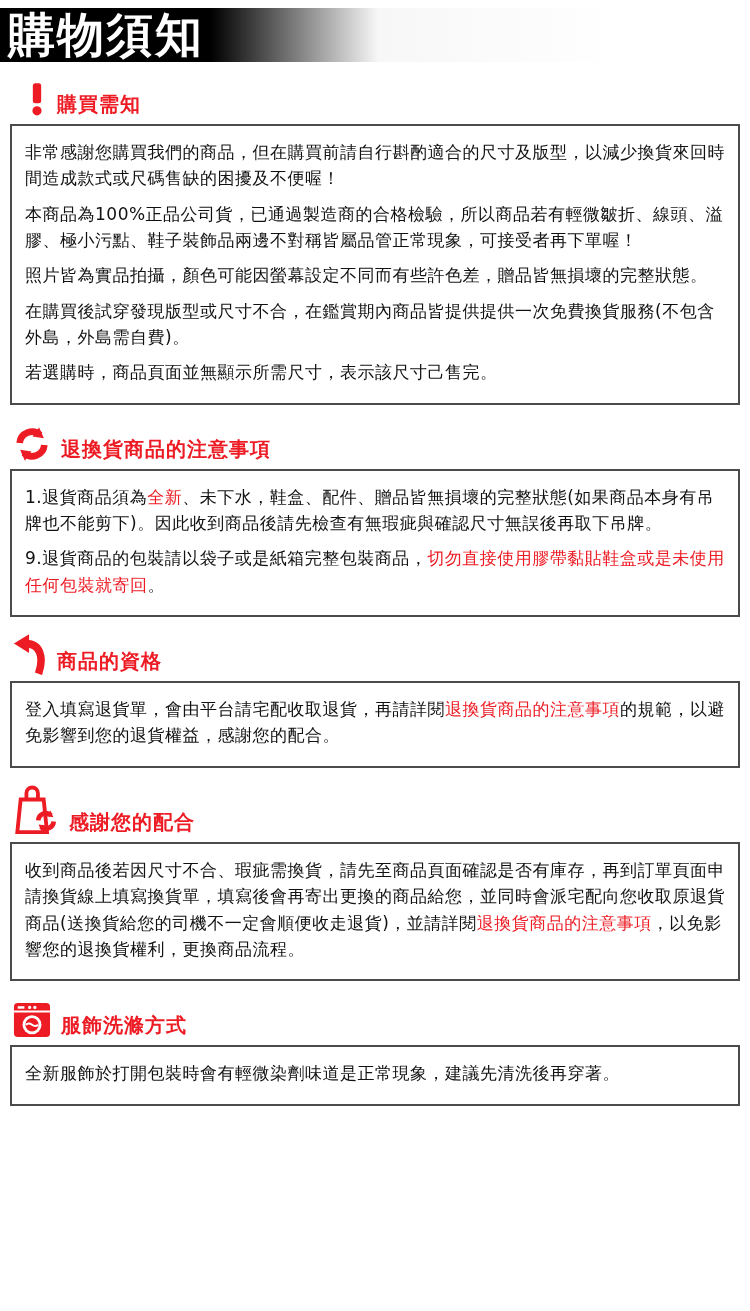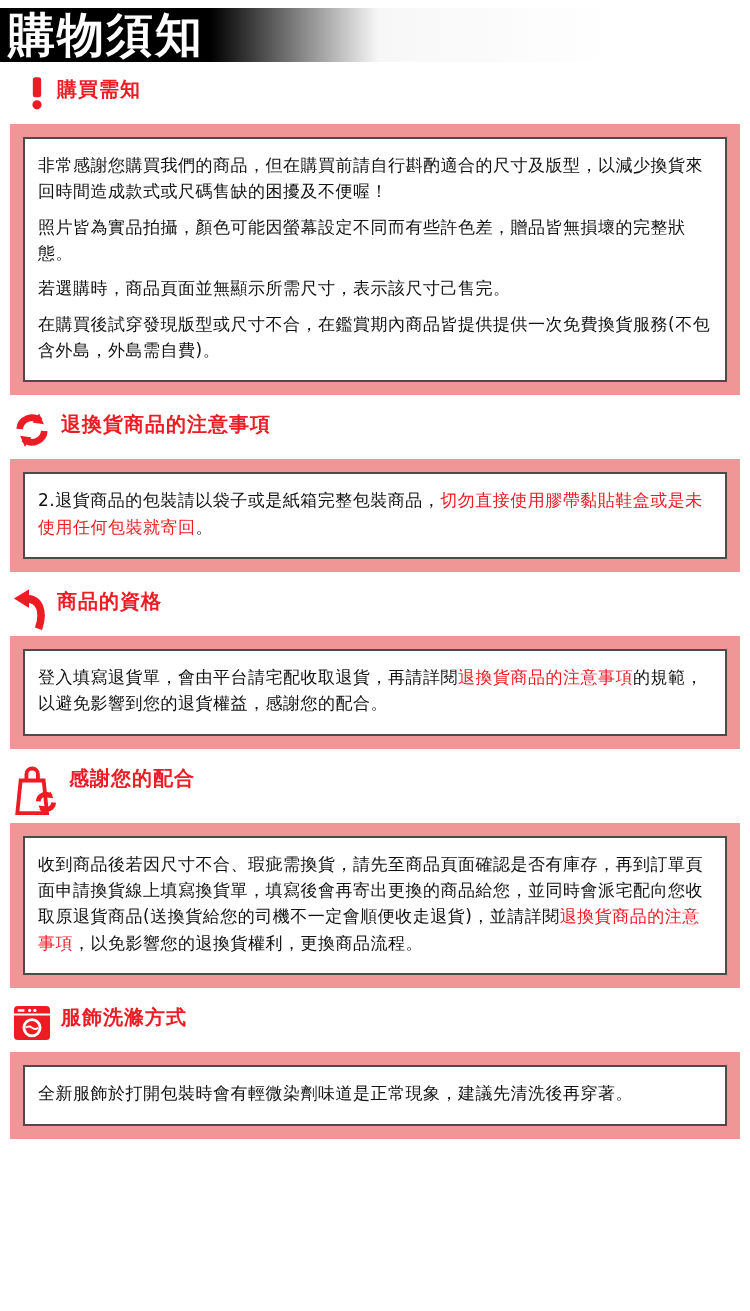--- a/index.html
+++ b/index.html
@@ -28,38 +28,37 @@
   }
   .banner h1{
     margin:0;padding:0 0 2px 8px;
     font-size:47px;line-height:1;
     font-weight:bold;color:#ffffff;
     letter-spacing:2px;
   }
 
   
   .sec-header{
-    display:flex;align-items:flex-start;
+    display:flex;align-items:flex-end;
     padding-left:13px;
     margin:16px 0 6px 0;
     min-height:42px;
   }
   .sec-header.first{padding-left:27px;margin-top:14px;}
   .sec-icon{display:inline-flex;align-items:center;justify-content:center;margin-right:10px;flex:0 0 auto;}
   .sec-title{
     color:var(--accent);
     font-size:20px;font-weight:bold;
     letter-spacing:1px;
   }
 
   
   .panel{
     margin:0 10px;
     background:var(--pink);
-    padding:13px;
   }
   .panel-inner{
     background:#ffffff;
     border:2px solid var(--border-dark);
     padding:4px 13px 8px 13px;
   }
   .panel-inner p{
     margin:9px 0;
     font-size:17px;
     line-height:1.55;
@@ -81,40 +80,42 @@
       <svg width="20" height="36" viewBox="0 0 24 40">
         <rect x="7" y="0" width="10" height="24" rx="3" fill="#ed1c24"></rect>
         <circle cx="12" cy="33" r="5.5" fill="#ed1c24"></circle>
       </svg>
     </span>
     <span class="sec-title">購買需知</span>
   </div>
   <div class="panel">
     <div class="panel-inner">
       <p><span>非常感謝您購買我們的商品，但在購買前請自行斟酌適合的尺寸及版型，以減少換貨來回時間造成款式或尺碼售缺的困擾及不便喔！</span></p>
+      <p><span>本商品為100%正品公司貨，已通過製造商的合格檢驗，所以商品若有輕微皺折、線頭、溢膠、極小污點、鞋子裝飾品兩邊不對稱皆屬品管正常現象，可接受者再下單喔！</span></p>
       <p><span>照片皆為實品拍攝，顏色可能因螢幕設定不同而有些許色差，贈品皆無損壞的完整狀態。</span></p>
+      <p><span>在購買後試穿發現版型或尺寸不合，在鑑賞期內商品皆提供提供一次免費換貨服務(不包含外島，外島需自費)。</span></p>
       <p><span>若選購時，商品頁面並無顯示所需尺寸，表示該尺寸己售完。</span></p>
-      <p><span>在購買後試穿發現版型或尺寸不合，在鑑賞期內商品皆提供提供一次免費換貨服務(不包含外島，外島需自費)。</span></p>
     </div>
   </div>
 
   <div class="sec-header">
     <span class="sec-icon">
       <svg width="38" height="38" viewBox="0 0 40 40">
         <path d="M33 21a13 13 0 0 1-21.6 8.6" fill="none" stroke="#ed1c24" stroke-width="7"></path>
         <path d="M7 19A13 13 0 0 1 28.6 10.4" fill="none" stroke="#ed1c24" stroke-width="7"></path>
         <path d="M27.5 2.5L32.5 14 20.5 12.2z" fill="#ed1c24"></path>
         <path d="M12.5 37.5L7.5 26 19.5 27.8z" fill="#ed1c24"></path>
       </svg>
     </span>
     <span class="sec-title">退換貨商品的注意事項</span>
   </div>
   <div class="panel">
     <div class="panel-inner">
-      <p><span>2.退貨商品的包裝請以袋子或是紙箱完整包裝商品，</span><span class="red">切勿直接使用膠帶黏貼鞋盒或是未使用任何包裝就寄回</span><span>。</span></p>
+      <p><span>1.退貨商品須為</span><span class="red">全新</span><span>、未下水，鞋盒、配件、贈品皆無損壞的完整狀態(如果商品本身有吊牌也不能剪下)。因此收到商品後請先檢查有無瑕疵與確認尺寸無誤後再取下吊牌。</span></p>
+      <p><span>9.退貨商品的包裝請以袋子或是紙箱完整包裝商品，</span><span class="red">切勿直接使用膠帶黏貼鞋盒或是未使用任何包裝就寄回</span><span>。</span></p>
     </div>
   </div>
 
   <div class="sec-header">
     <span class="sec-icon">
       <svg width="34" height="42" viewBox="0 0 36 44">
         <path d="M14 11 C 29 11 33 26 27 43" fill="none" stroke="#ed1c24" stroke-width="8"></path>
         <path d="M17 1v20L1 11z" fill="#ed1c24"></path>
       </svg>
     </span>

